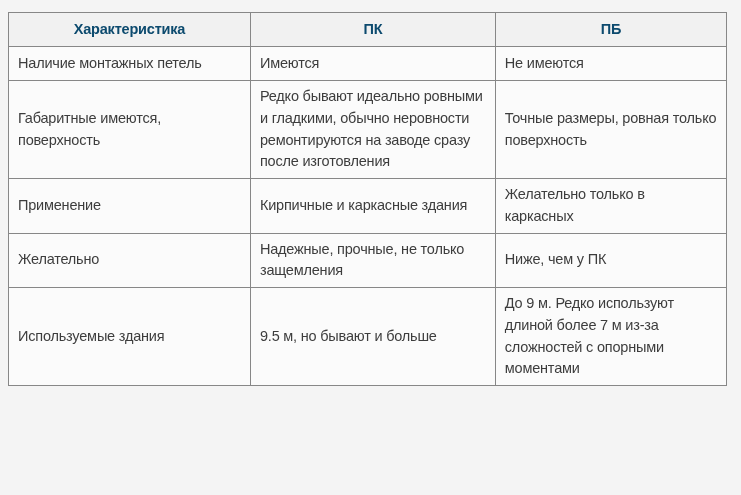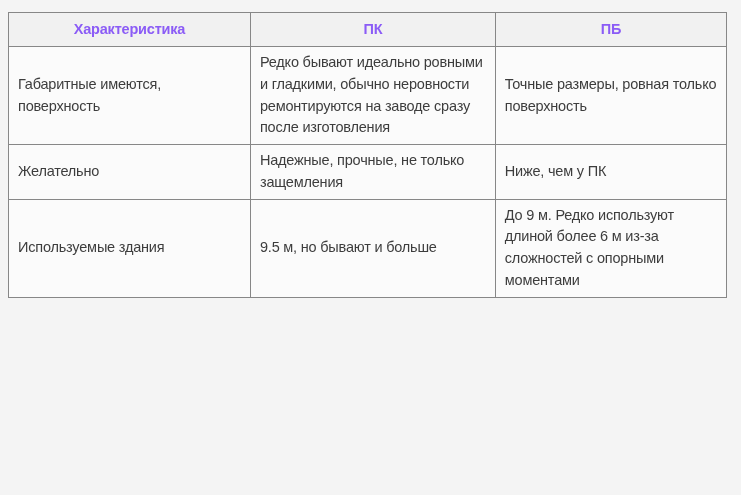--- a/index.html
+++ b/index.html
@@ -31,21 +31,21 @@
   table.cmp th, table.cmp td {
     border: 1px solid #878787;
     padding: 5px 9px;
     vertical-align: middle;
     overflow-wrap: break-word;
   }
   table.cmp th {
     background: #f1f1f1;
     font-weight: bold;
     text-align: center;
-    color: #8b5cf6;
+    color: #0c4a6e;
     height: 23px;
   }
   table.cmp td {
     text-align: left;
     background: #fbfbfb;
   }
   table.cmp tr.r-single td { height: 23px; }
 </style>
 </head>
 <body>
@@ -58,30 +58,40 @@
         <col class="c3">
     </colgroup>
     <thead>
       <tr>
         <th>Характеристика</th>
         <th>ПК</th>
         <th>ПБ</th>
       </tr>
     </thead>
     <tbody id="cmp-body">
+        <tr class="r-single">
+          <td>Наличие монтажных петель</td>
+          <td>Имеются</td>
+          <td>Не имеются</td>
+        </tr>
         <tr>
           <td>Габаритные имеются, поверхность</td>
           <td>Редко бывают идеально ровными и гладкими, обычно неровности ремонтируются на заводе сразу после изготовления</td>
           <td>Точные размеры, ровная только поверхность</td>
+        </tr>
+        <tr class="r-single">
+          <td>Применение</td>
+          <td>Кирпичные и каркасные здания</td>
+          <td>Желательно только в каркасных</td>
         </tr>
         <tr>
           <td>Желательно</td>
           <td>Надежные, прочные, не только защемления</td>
           <td>Ниже, чем у ПК</td>
         </tr>
         <tr>
           <td>Используемые здания</td>
           <td>9.5 м, но бывают и больше</td>
-          <td>До 9 м. Редко используют длиной более 6 м из-за сложностей с опорными моментами</td>
+          <td>До 9 м. Редко используют длиной более 7 м из-за сложностей с опорными моментами</td>
         </tr>
       </tbody>
   </table>
 </div>
 
 </body></html>

